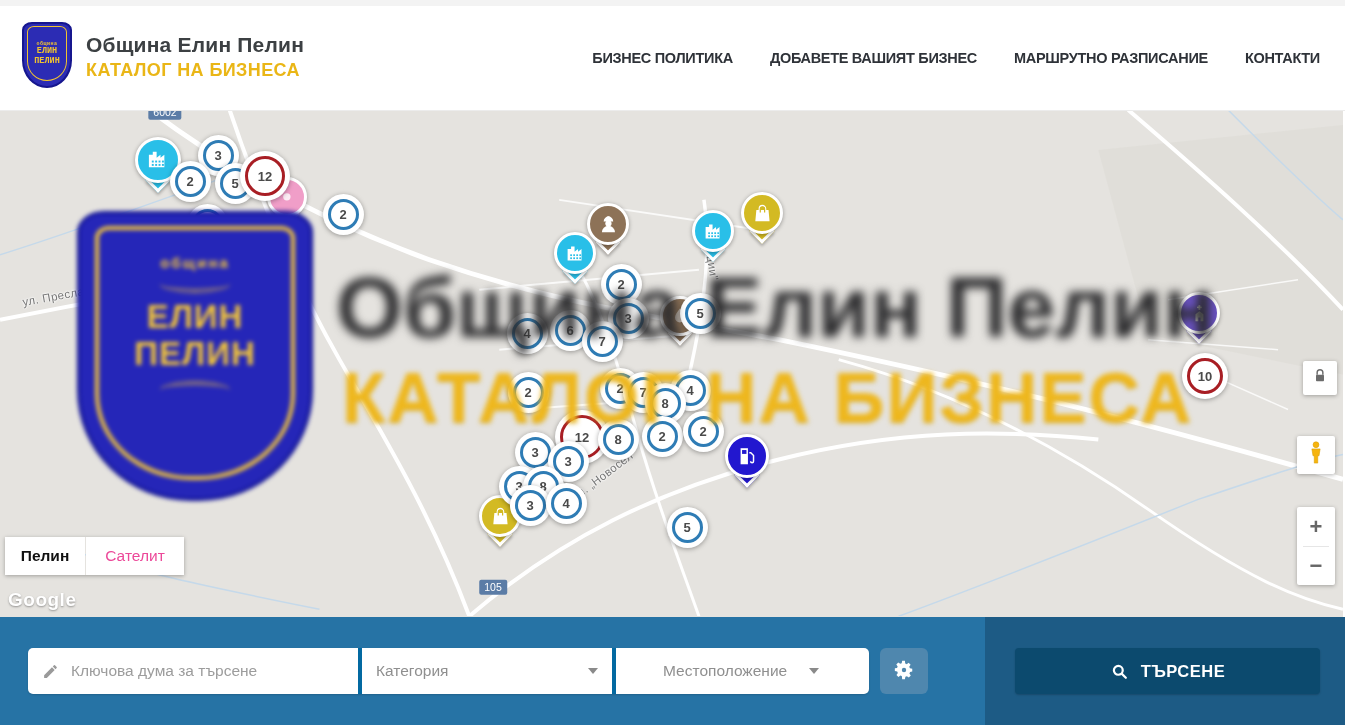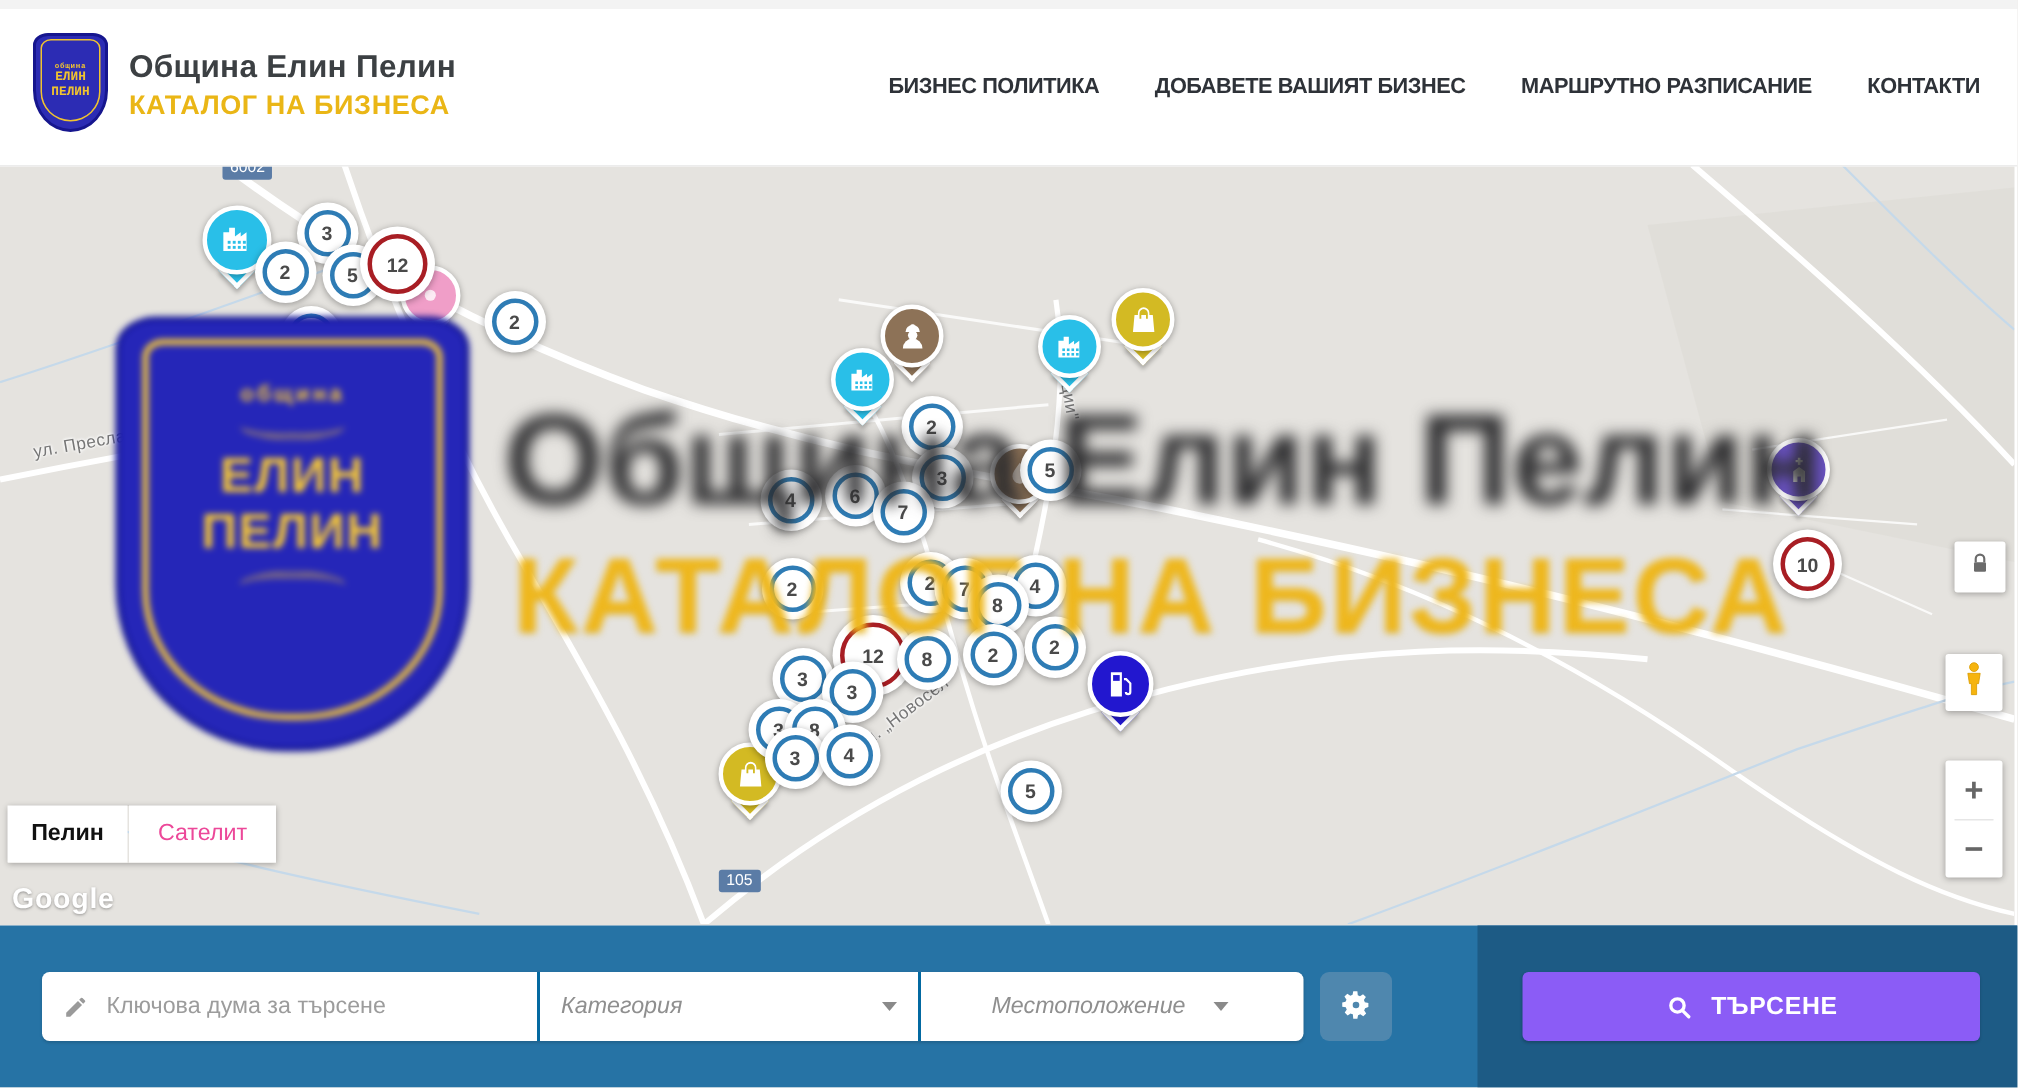--- a/index.html
+++ b/index.html
@@ -86,32 +86,32 @@
     font-size:22px;font-weight:700;color:#666;cursor:pointer;background:none;border:none;padding:0;}
   .zdiv{width:26px;height:1px;background:#e6e6e6;}
 
   
   .bottombar{position:absolute;top:617px;left:0;width:1345px;height:108px;background:#2673a5;z-index:60;}
   .bb-right{position:absolute;left:985px;top:0;right:0;bottom:0;background:#1d5b85;}
   .search-group{position:absolute;left:28px;top:31px;width:841px;height:46px;background:#fff;border-radius:5px;
     display:flex;box-shadow:0 1px 2px rgba(0,0,0,.15);}
   .sg-seg{display:flex;align-items:center;box-sizing:border-box;height:100%;}
   .seg-keyword{width:330px;padding:0 10px 0 14px;}
-  .seg-dd{border-left:2px solid #0369a1;padding:0 14px;justify-content:space-between;cursor:pointer;font-style:italic;}
+  .seg-dd{border-left:4px solid #0369a1;padding:0 14px;justify-content:space-between;cursor:pointer;}
   .seg-cat{width:254px;}
   .seg-loc{width:221px;padding-left:47px;}
   .seg-keyword input{border:none;outline:none;flex:1;font-size:15.5px;color:#555;margin-left:10px;
     font-family:"Liberation Sans",sans-serif;background:transparent;}
   .seg-keyword input::placeholder{color:#9c9c9c;}
   .dd-text{font-size:15.5px;color:#8f8f8f;}
   .caret{width:0;height:0;border-left:5px solid transparent;border-right:5px solid transparent;border-top:6px solid #8a8a8a;}
   .gear-btn{position:absolute;left:880px;top:31px;width:48px;height:46px;background:#4f87ae;border:none;
     border-radius:6px;display:flex;align-items:center;justify-content:center;cursor:pointer;}
   .gear-btn svg{width:22px;height:22px;}
-  .search-btn{position:absolute;left:30px;top:31px;width:305px;height:46px;background:#8b5cf6;border:none;
+  .search-btn{position:absolute;left:30px;top:31px;width:305px;height:46px;background:#0c4a6e;border:none;
     border-radius:4px;display:flex;align-items:center;justify-content:center;gap:12px;cursor:pointer;
     box-shadow:0 1px 2px rgba(0,0,0,.2);}
   .search-btn svg{width:19px;height:19px;}
   .search-btn span{font-size:16.5px;font-weight:700;color:#fff;letter-spacing:.5px;}
   .pencil{width:17px;height:17px;flex:0 0 auto;}
 </style>
 </head>
 <body>
 
 <div class="topstrip"></div>

